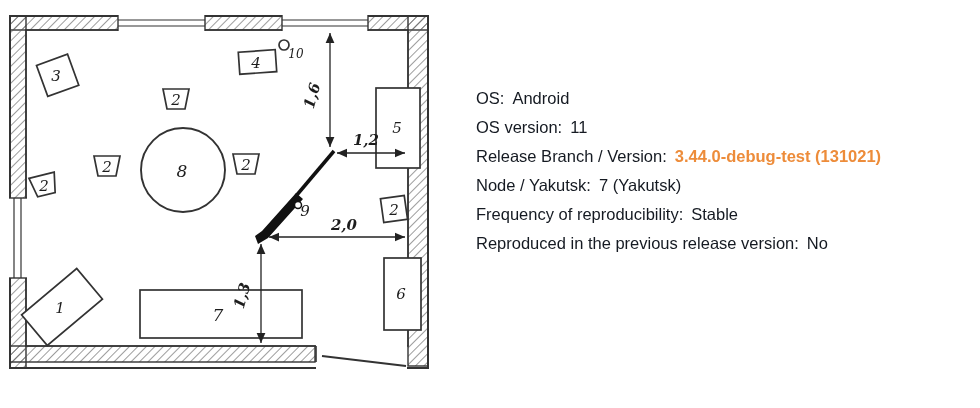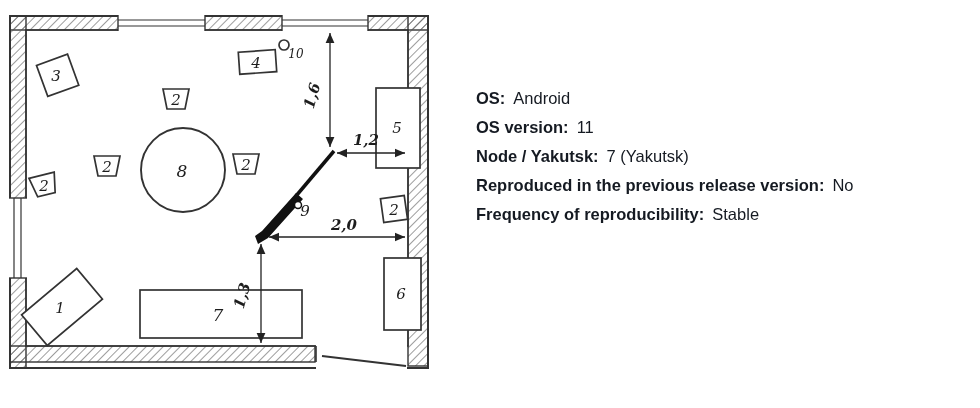--- a/index.html
+++ b/index.html
@@ -11,21 +11,21 @@
   .floorplan{position:absolute;left:0;top:0;margin:0;width:455px;height:400px;}
   .floorplan svg{display:block;width:455px;height:400px;}
   .itm{font-family:"DejaVu Serif",serif;font-style:italic;font-size:15px;fill:#1d1d1d;text-anchor:middle;}
   .itm-big{font-size:17px;}
   .itm-small{font-size:12px;}
   .dim{font-family:"DejaVu Serif",serif;font-style:italic;font-weight:bold;font-size:15px;fill:#1d1d1d;text-anchor:middle;}
 
   
   .fields{position:absolute;left:476px;top:84px;width:504px;color:#151a22;}
   .field{font-size:16.5px;line-height:29px;white-space:nowrap;}
-  .field .label{font-weight:bold;}
+  .field .label{font-weight:normal;}
   .field .value{margin-left:8px;}
   .field .value.highlight{color:var(--highlight,#ED8C3A);font-weight:bold;}
 </style>
 </head>
 <body>
 
 <div class="page">
 
   <figure class="floorplan">
     <svg viewBox="0 0 455 400" xmlns="http://www.w3.org/2000/svg">
@@ -153,23 +153,26 @@
   </figure>
 
   <section class="fields">
     <div class="field">
       <span class="label">OS:</span><span class="value">Android</span>
     </div>
     <div class="field">
       <span class="label">OS version:</span><span class="value">11</span>
     </div>
     <div class="field">
+      <span class="label">Release Branch / Version:</span><span class="value highlight">3.44.0-debug-test (131021)</span>
+    </div>
+    <div class="field">
       <span class="label">Node / Yakutsk:</span><span class="value">7 (Yakutsk)</span>
     </div>
     <div class="field">
-      <span class="label">Reproduced in the previous release version:</span><span class="value">No</span>
+      <span class="label">Frequency of reproducibility:</span><span class="value">Stable</span>
     </div>
     <div class="field">
-      <span class="label">Frequency of reproducibility:</span><span class="value">Stable</span>
+      <span class="label">Reproduced in the previous release version:</span><span class="value">No</span>
     </div>
   </section>
 
 </div>
 
 </body></html>

